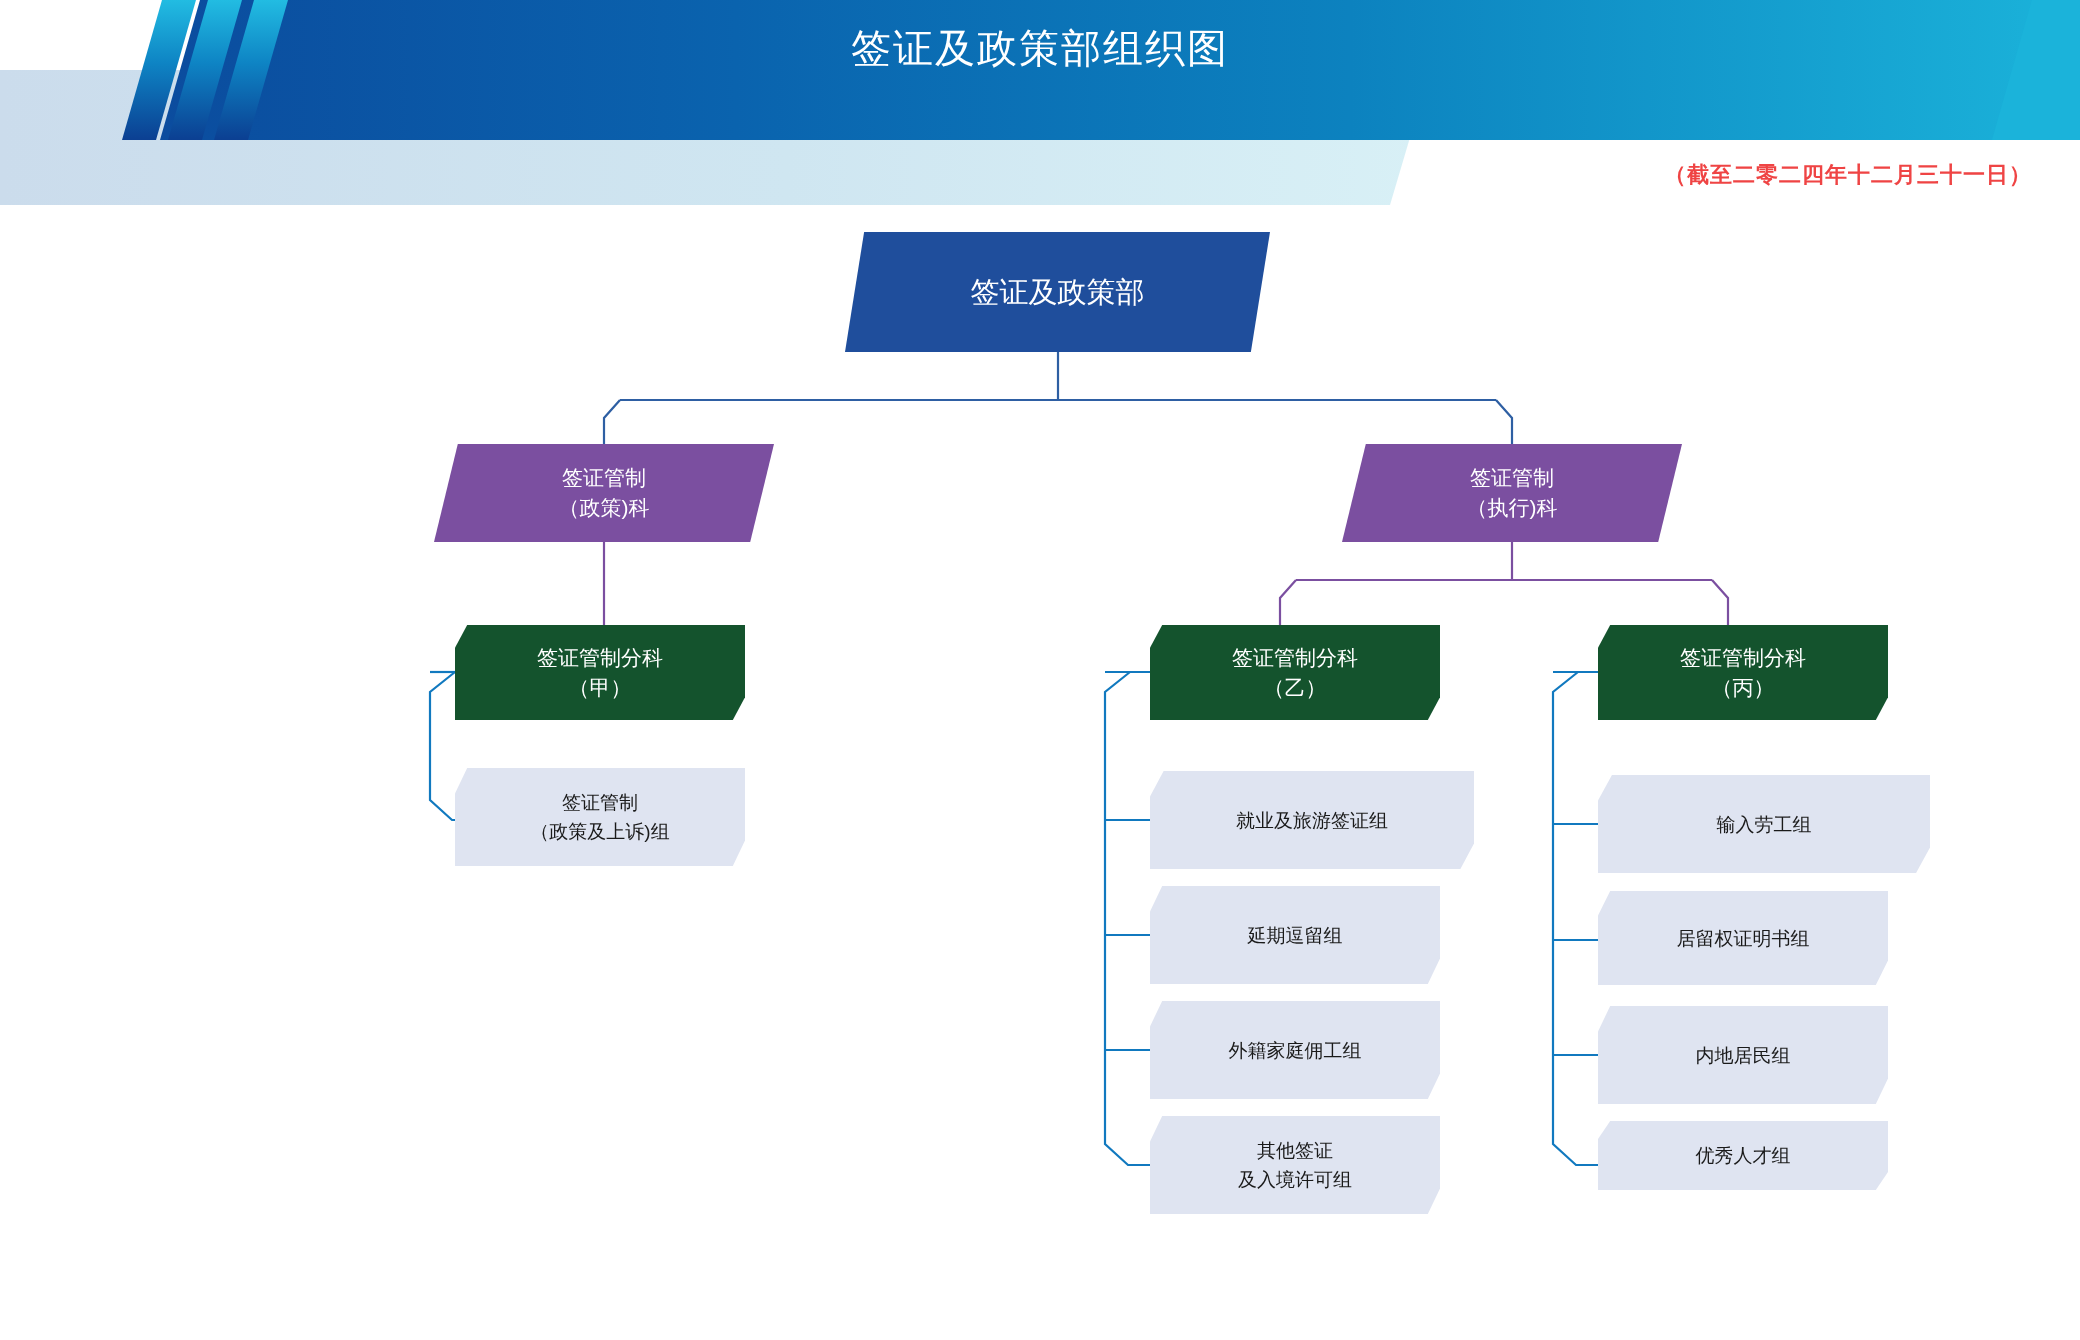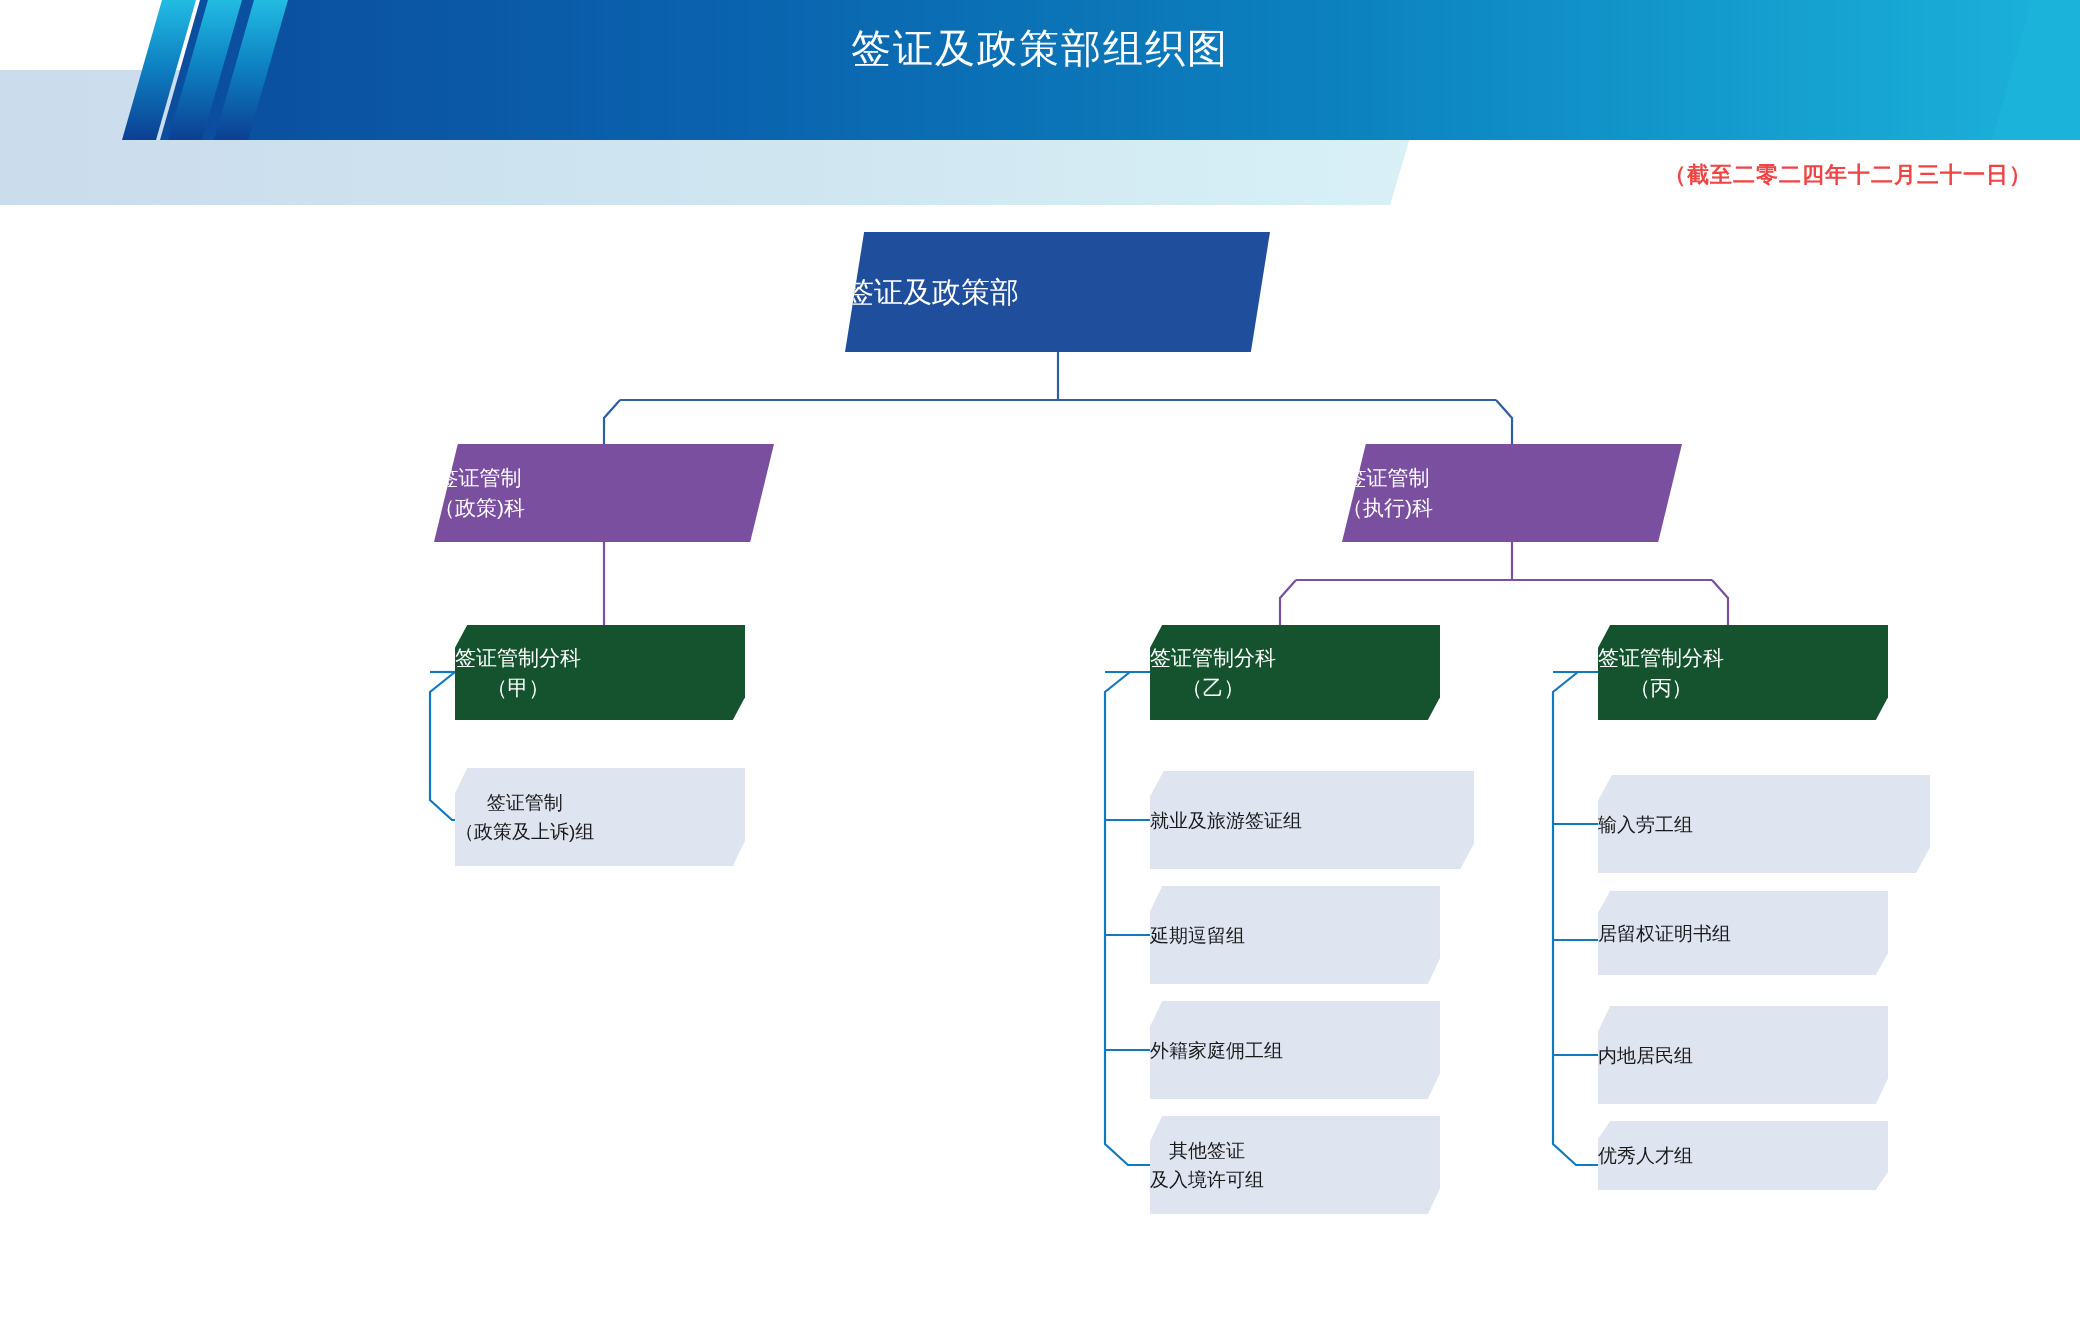--- a/index.html
+++ b/index.html
@@ -28,21 +28,21 @@
   .asof{
     position:absolute;right:48px;top:160px;
     font-size:22px;color:#ef4444;font-weight:700;
     letter-spacing:1px;
     z-index:5;
   }
 
   
   .node{
     position:absolute;
-    display:flex;align-items:center;justify-content:flex-start;
+    display:flex;align-items:center;justify-content:center;
     text-align:center;
     box-sizing:border-box;
     z-index:3;
   }
   .node .lbl{white-space:pre-line;}
 
   .node-root{
     background:#1F4E9C;color:#ffffff;
     font-size:29px;line-height:38px;
     clip-path:polygon(4.5% 0,100% 0,95.5% 100%,0 100%);
@@ -191,21 +191,21 @@
 及入境许可组</span>
   </div>
 
   <div class="node node-sub" style="left:1598px;top:625px;width:290px;height:95px;">
     <span class="lbl">签证管制分科
 （丙）</span>
   </div>
   <div class="node node-leaf" style="left:1598px;top:775px;width:332px;height:98px;">
     <span class="lbl">输入劳工组</span>
   </div>
-  <div class="node node-leaf" style="left:1598px;top:891px;width:290px;height:84px;">
+  <div class="node node-leaf" style="left:1598px;top:891px;width:290px;height:94px;">
     <span class="lbl">居留权证明书组</span>
   </div>
   <div class="node node-leaf" style="left:1598px;top:1006px;width:290px;height:98px;">
     <span class="lbl">内地居民组</span>
   </div>
   <div class="node node-leaf" style="left:1598px;top:1121px;width:290px;height:69px;">
     <span class="lbl">优秀人才组</span>
   </div>
 
 </div>

